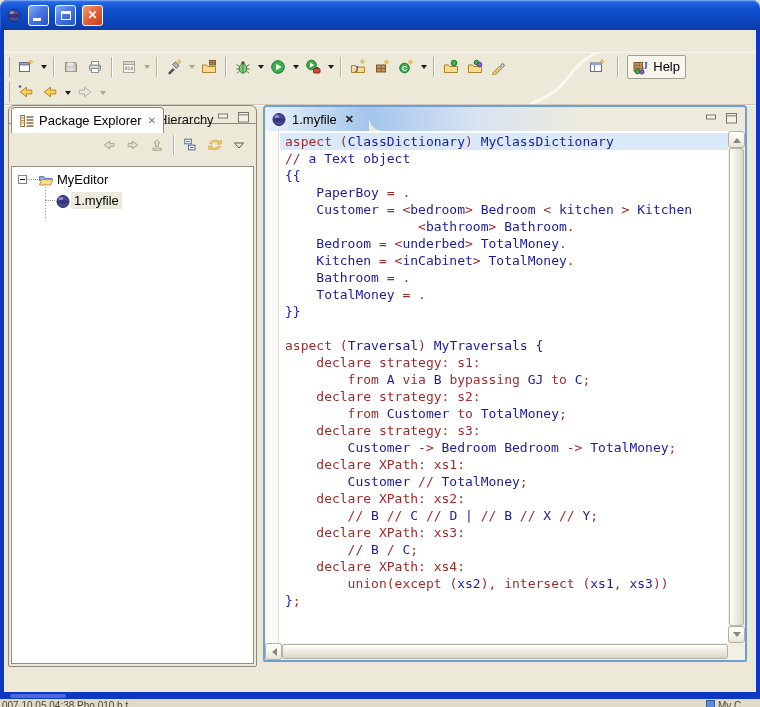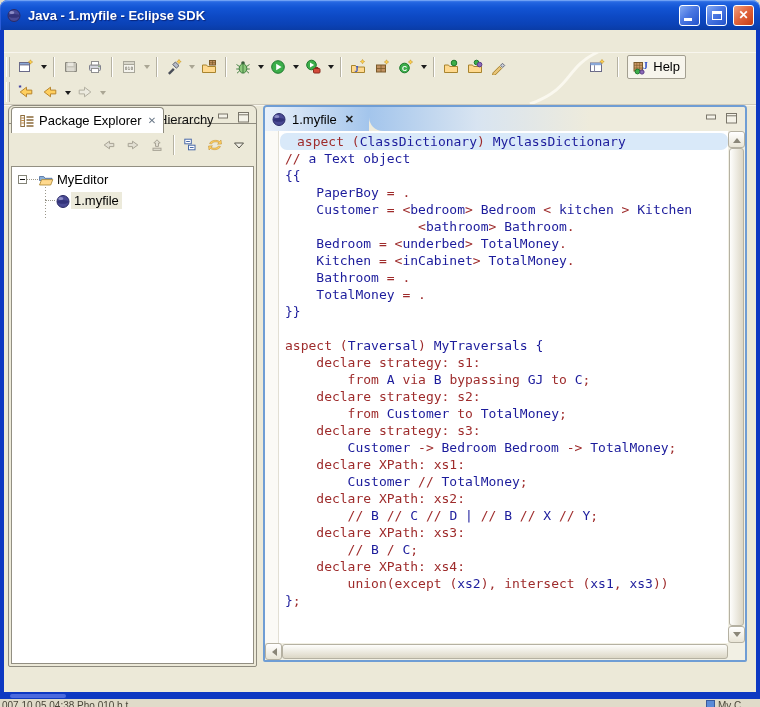--- a/index.html
+++ b/index.html
@@ -104,21 +104,21 @@
     border-radius:0 0 0 14px;}
   .etab .x{font-size:11px;font-weight:bold;color:#222;margin-left:3px;}
   .eminmax{position:absolute;right:4px;top:3px;display:flex;gap:2px;}
   .econtent{position:absolute;left:0;top:24px;right:0;bottom:0;background:#fff;}
   .ruler{position:absolute;left:0;top:0;bottom:17px;width:14px;background:#fbfaf6;
     border-right:1px solid #e2dfd4;}
   .codearea{position:absolute;left:15px;top:0;right:17px;bottom:17px;overflow:hidden;
     font-family:"Liberation Mono","DejaVu Sans Mono",monospace;font-size:13px;line-height:17px;}
   .codearea pre{margin:0;padding:2px 0 0 5px;white-space:pre;}
   .cl{height:17px;white-space:pre;color:#1c1c9c;}
-  .cl.cur{background:#d9e9f9;margin-left:-5px;padding-left:17px;border-radius:7px;}
+  .cl.cur{background:#d9e9f9;margin-left:-5px;padding-left:5px;}
   .cr{color:#9e2b2b;}
   .cb{color:#1c1c9c;}
 
   
   .vscroll{position:absolute;right:0;top:0;bottom:17px;width:17px;background:#f2f0e4;}
   .hscroll{position:absolute;left:0;right:0;bottom:0;height:17px;background:#f2f0e4;}
   .corner{position:absolute;right:0;bottom:0;width:17px;height:17px;background:#f2f0e4;}
   .sbtn{position:absolute;width:17px;height:17px;border:1px solid #b5b1a2;border-radius:3px;
     background:linear-gradient(180deg,#fff,#e9e5d6);display:flex;align-items:center;justify-content:center;}
   .hscroll .sbtn{background:linear-gradient(180deg,#fff,#e9e5d6);}
@@ -146,21 +146,20 @@
 <div class="window">
 
   <div class="titlebar">
     <span class="icon" id="title-icon">
         <svg width="16" height="16" viewBox="0 0 16 16">
           <circle cx="8" cy="8.5" r="6" fill="#4a4a94" stroke="#2a2a66"></circle>
           <ellipse cx="8" cy="8.8" rx="5.8" ry="1.9" fill="#33337a"></ellipse>
           <ellipse cx="5.8" cy="5.6" rx="2.5" ry="1.5" fill="#9a9ad0" opacity=".85"></ellipse>
         </svg>
       </span>
-    <span class="title-text">Java - 1.myfile - Eclipse SDK</span>
     <span class="winbtn">
         <span class="glyph-min"></span>
       </span>
     <span class="winbtn">
         <span class="glyph-max"></span>
       </span>
     <span class="winbtn close">
         <span class="glyph-close">✕</span>
       </span>
   </div>

